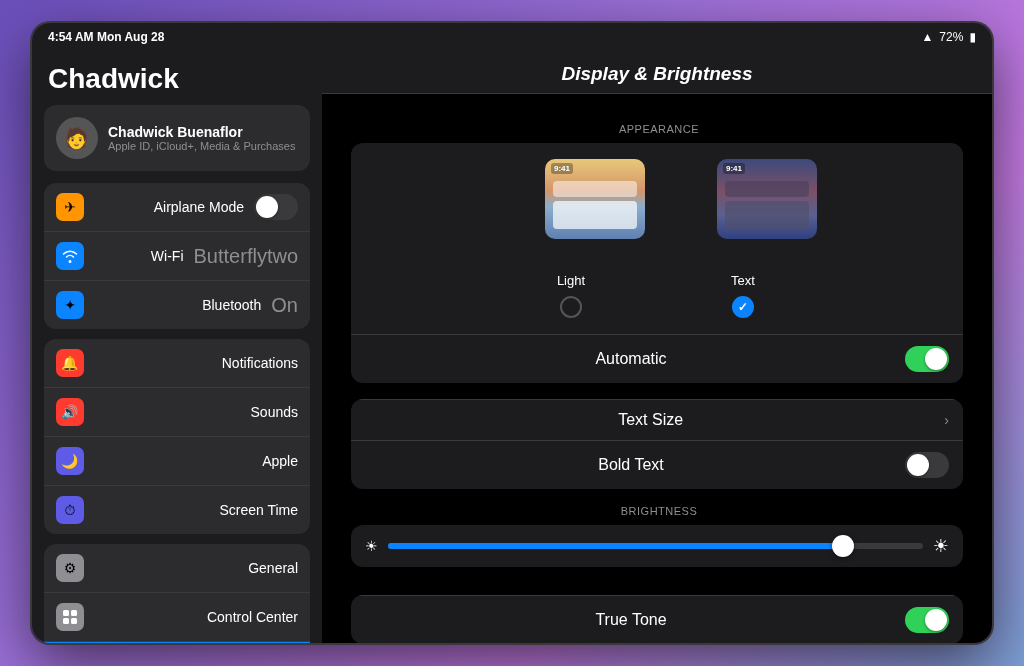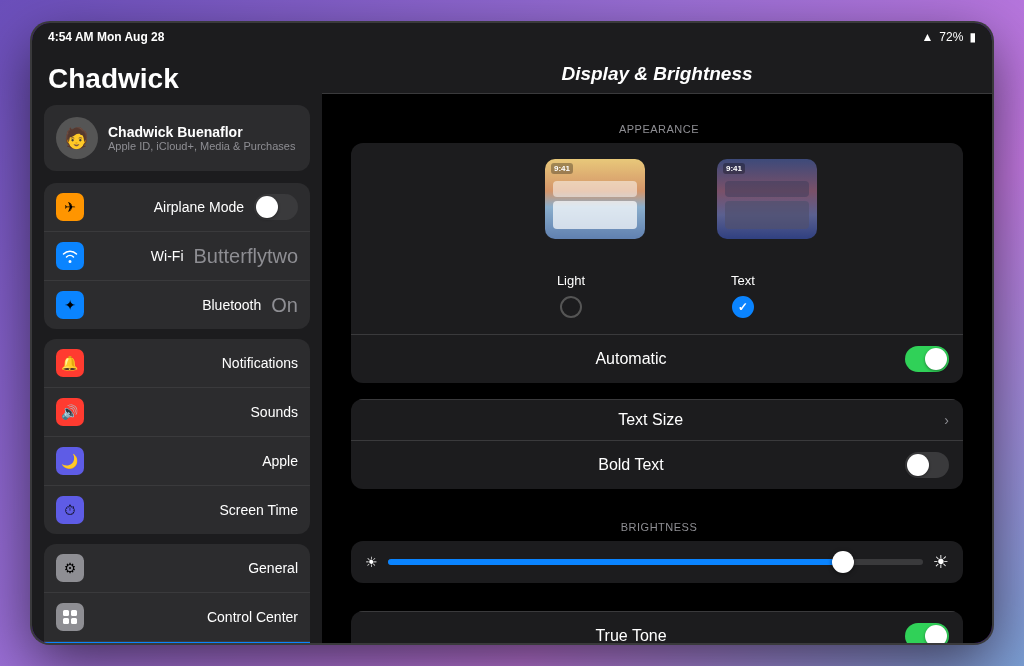--- a/index.html
+++ b/index.html
@@ -275,21 +275,21 @@
     }
     .chevron {
       color: #8e8e93;
       font-size: 14px;
     }
     
     .text-section-card {
       background: #1c1c1e;
       border-radius: 12px;
       overflow: hidden;
-      margin-bottom: 32px;
+      margin-bottom: 16px;
     }
     
     .brightness-section {
       margin-bottom: 28px;
     }
     .brightness-slider-row {
       background: #1c1c1e;
       border-radius: 12px;
       padding: 10px 14px;
       display: flex;

